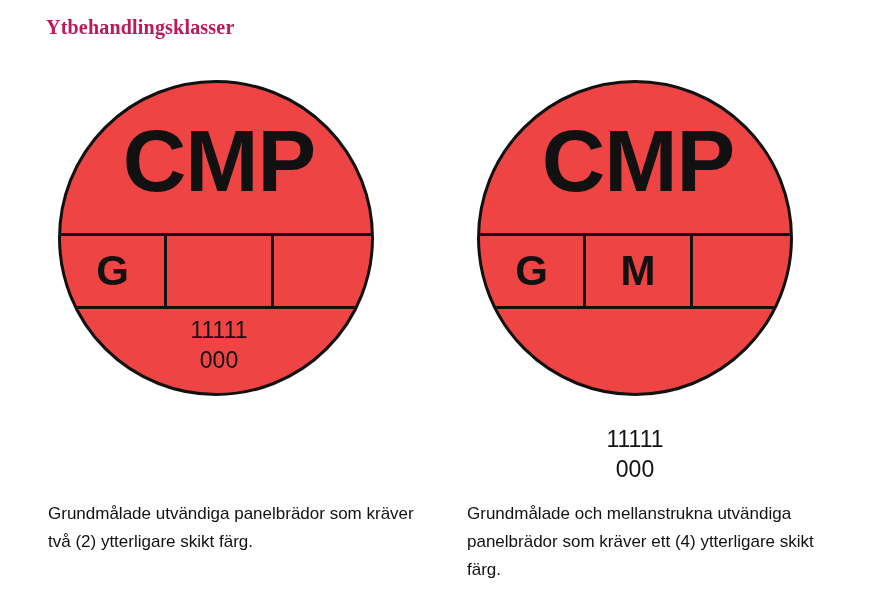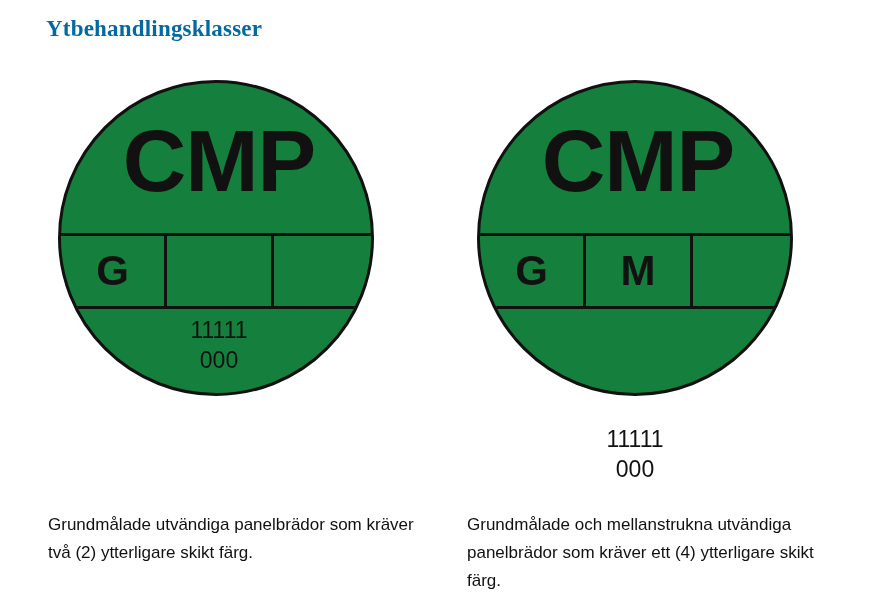--- a/index.html
+++ b/index.html
@@ -15,23 +15,23 @@
     color: #111111;
     overflow: hidden;
   }
 
   .page-title {
     position: absolute;
     left: 46px;
     top: 16px;
     font-family: "Liberation Serif", serif;
     font-weight: bold;
-    font-size: 23px;
+    font-size: 20px;
     letter-spacing: 0.2px;
-    color: #0369a1;
+    color: #be185d;
   }
 
   
   .stamp {
     position: absolute;
     width: 320px;
     height: 320px;
   }
   .stamp-a { left: 58px; top: 80px; }
   .stamp-b { left: 477px; top: 80px; }
@@ -39,21 +39,21 @@
   .circle {
     position: absolute;
     left: 0;
     top: 0;
     width: 316px;
     height: 316px;
     border: 3px solid #111111;
     border-radius: 50%;
     box-sizing: border-box;
     overflow: hidden;
-    background: #15803d;
+    background: #ef4444;
   }
 
   .cmp-text {
     position: absolute;
     left: 0;
     top: 34px;
     width: 316px;
     text-align: center;
     font-family: "Liberation Sans", sans-serif;
     font-weight: bold;
@@ -116,21 +116,20 @@
     line-height: 30px;
     color: #111111;
   }
 
   .caption {
     position: absolute;
     font-family: "Liberation Sans", sans-serif;
     font-size: 17px;
     line-height: 28px;
     color: #111111;
-    margin-top: 11px;
   }
   .caption-a {
     left: 48px;
     top: 500px;
     width: 380px;
   }
   .caption-b {
     left: 467px;
     top: 500px;
     width: 380px;

